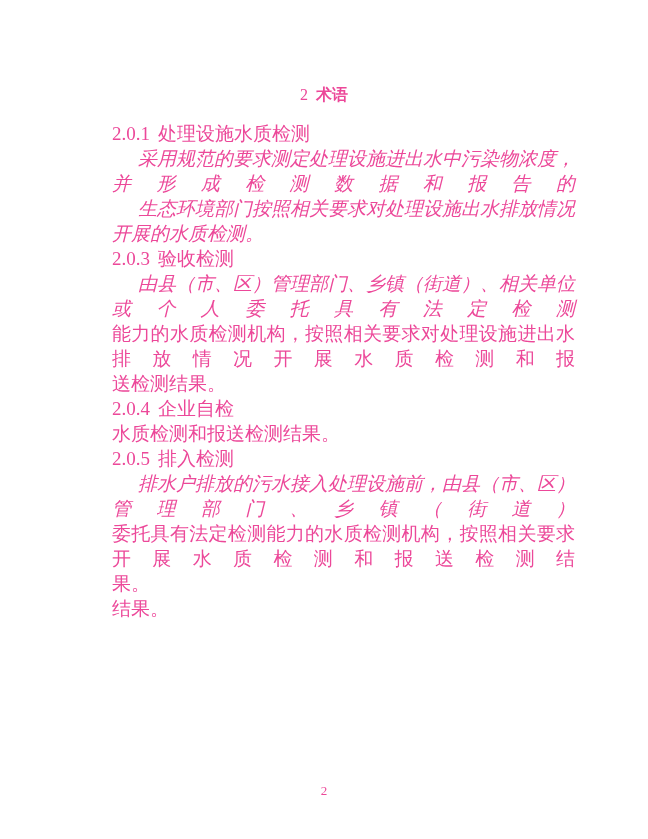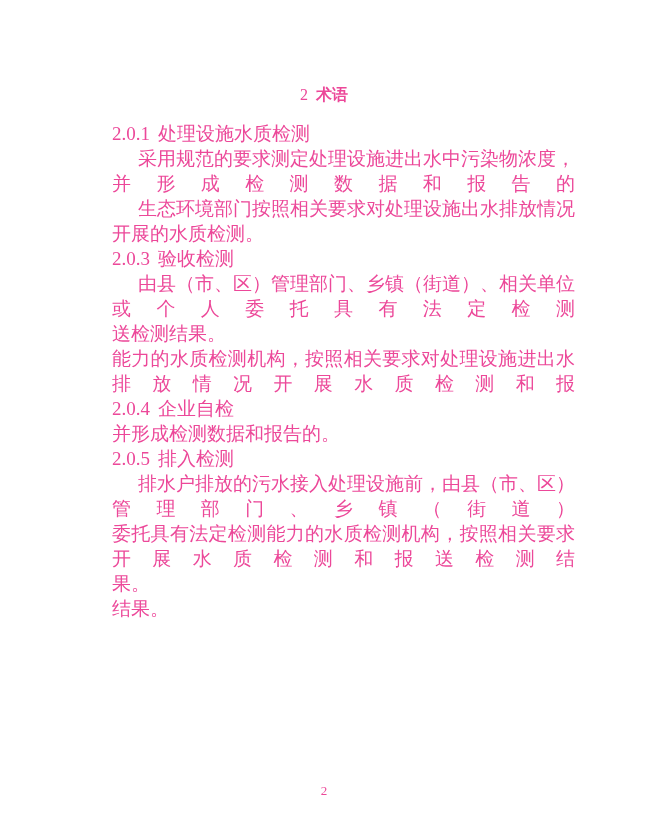--- a/index.html
+++ b/index.html
@@ -48,20 +48,21 @@
   }
   .term-name {
     margin-left: 8px;
   }
   .def-line {
     text-align: justify;
     text-align-last: justify;
   }
   .def-line.first {
     text-indent: 26px;
+    font-style: italic;
   }
   .def-line.last {
     text-align-last: left;
   }
   .page-number {
     position: absolute;
     top: 783px;
     left: 0;
     width: 100%;
     text-align: center;
@@ -78,24 +79,24 @@
     <span class="title-number">2</span><span class="title-text">术语</span>
   </div>
 
   <div class="terms">
 
   <div class="term-heading"><span class="term-number">2.0.1</span><span class="term-name">处理设施水质检测</span></div>
       <div class="def-line first">采用规范的要求测定处理设施进出水中污染物浓度，并形成检测数据和报告的</div>
       <div class="def-line first last">生态环境部门按照相关要求对处理设施出水排放情况开展的水质检测。</div>
       <div class="term-heading"><span class="term-number">2.0.3</span><span class="term-name">验收检测</span></div>
       <div class="def-line first">由县（市、区）管理部门、乡镇（街道）、相关单位或个人委托具有法定检测</div>
+      <div class="def-line">能力的水质检测机构，按照相关要求对处理设施进出水排放情况开展水质检测和报</div>
       <div class="def-line last">送检测结果。</div>
-      <div class="def-line">能力的水质检测机构，按照相关要求对处理设施进出水排放情况开展水质检测和报</div>
       <div class="term-heading"><span class="term-number">2.0.4</span><span class="term-name">企业自检</span></div>
-      <div class="def-line last">并形成检测数据和报告的。</div>
+      <div class="def-line last">水质检测和报送检测结果。</div>
       <div class="term-heading"><span class="term-number">2.0.5</span><span class="term-name">排入检测</span></div>
       <div class="def-line first">排水户排放的污水接入处理设施前，由县（市、区）管理部门、乡镇（街道）</div>
       <div class="def-line">委托具有法定检测能力的水质检测机构，按照相关要求开展水质检测和报送检测结</div>
       <div class="def-line last">果。</div>
       <div class="def-line last">结果。</div>
     </div>
 
   <div class="page-number">2</div>
 
 </div>

